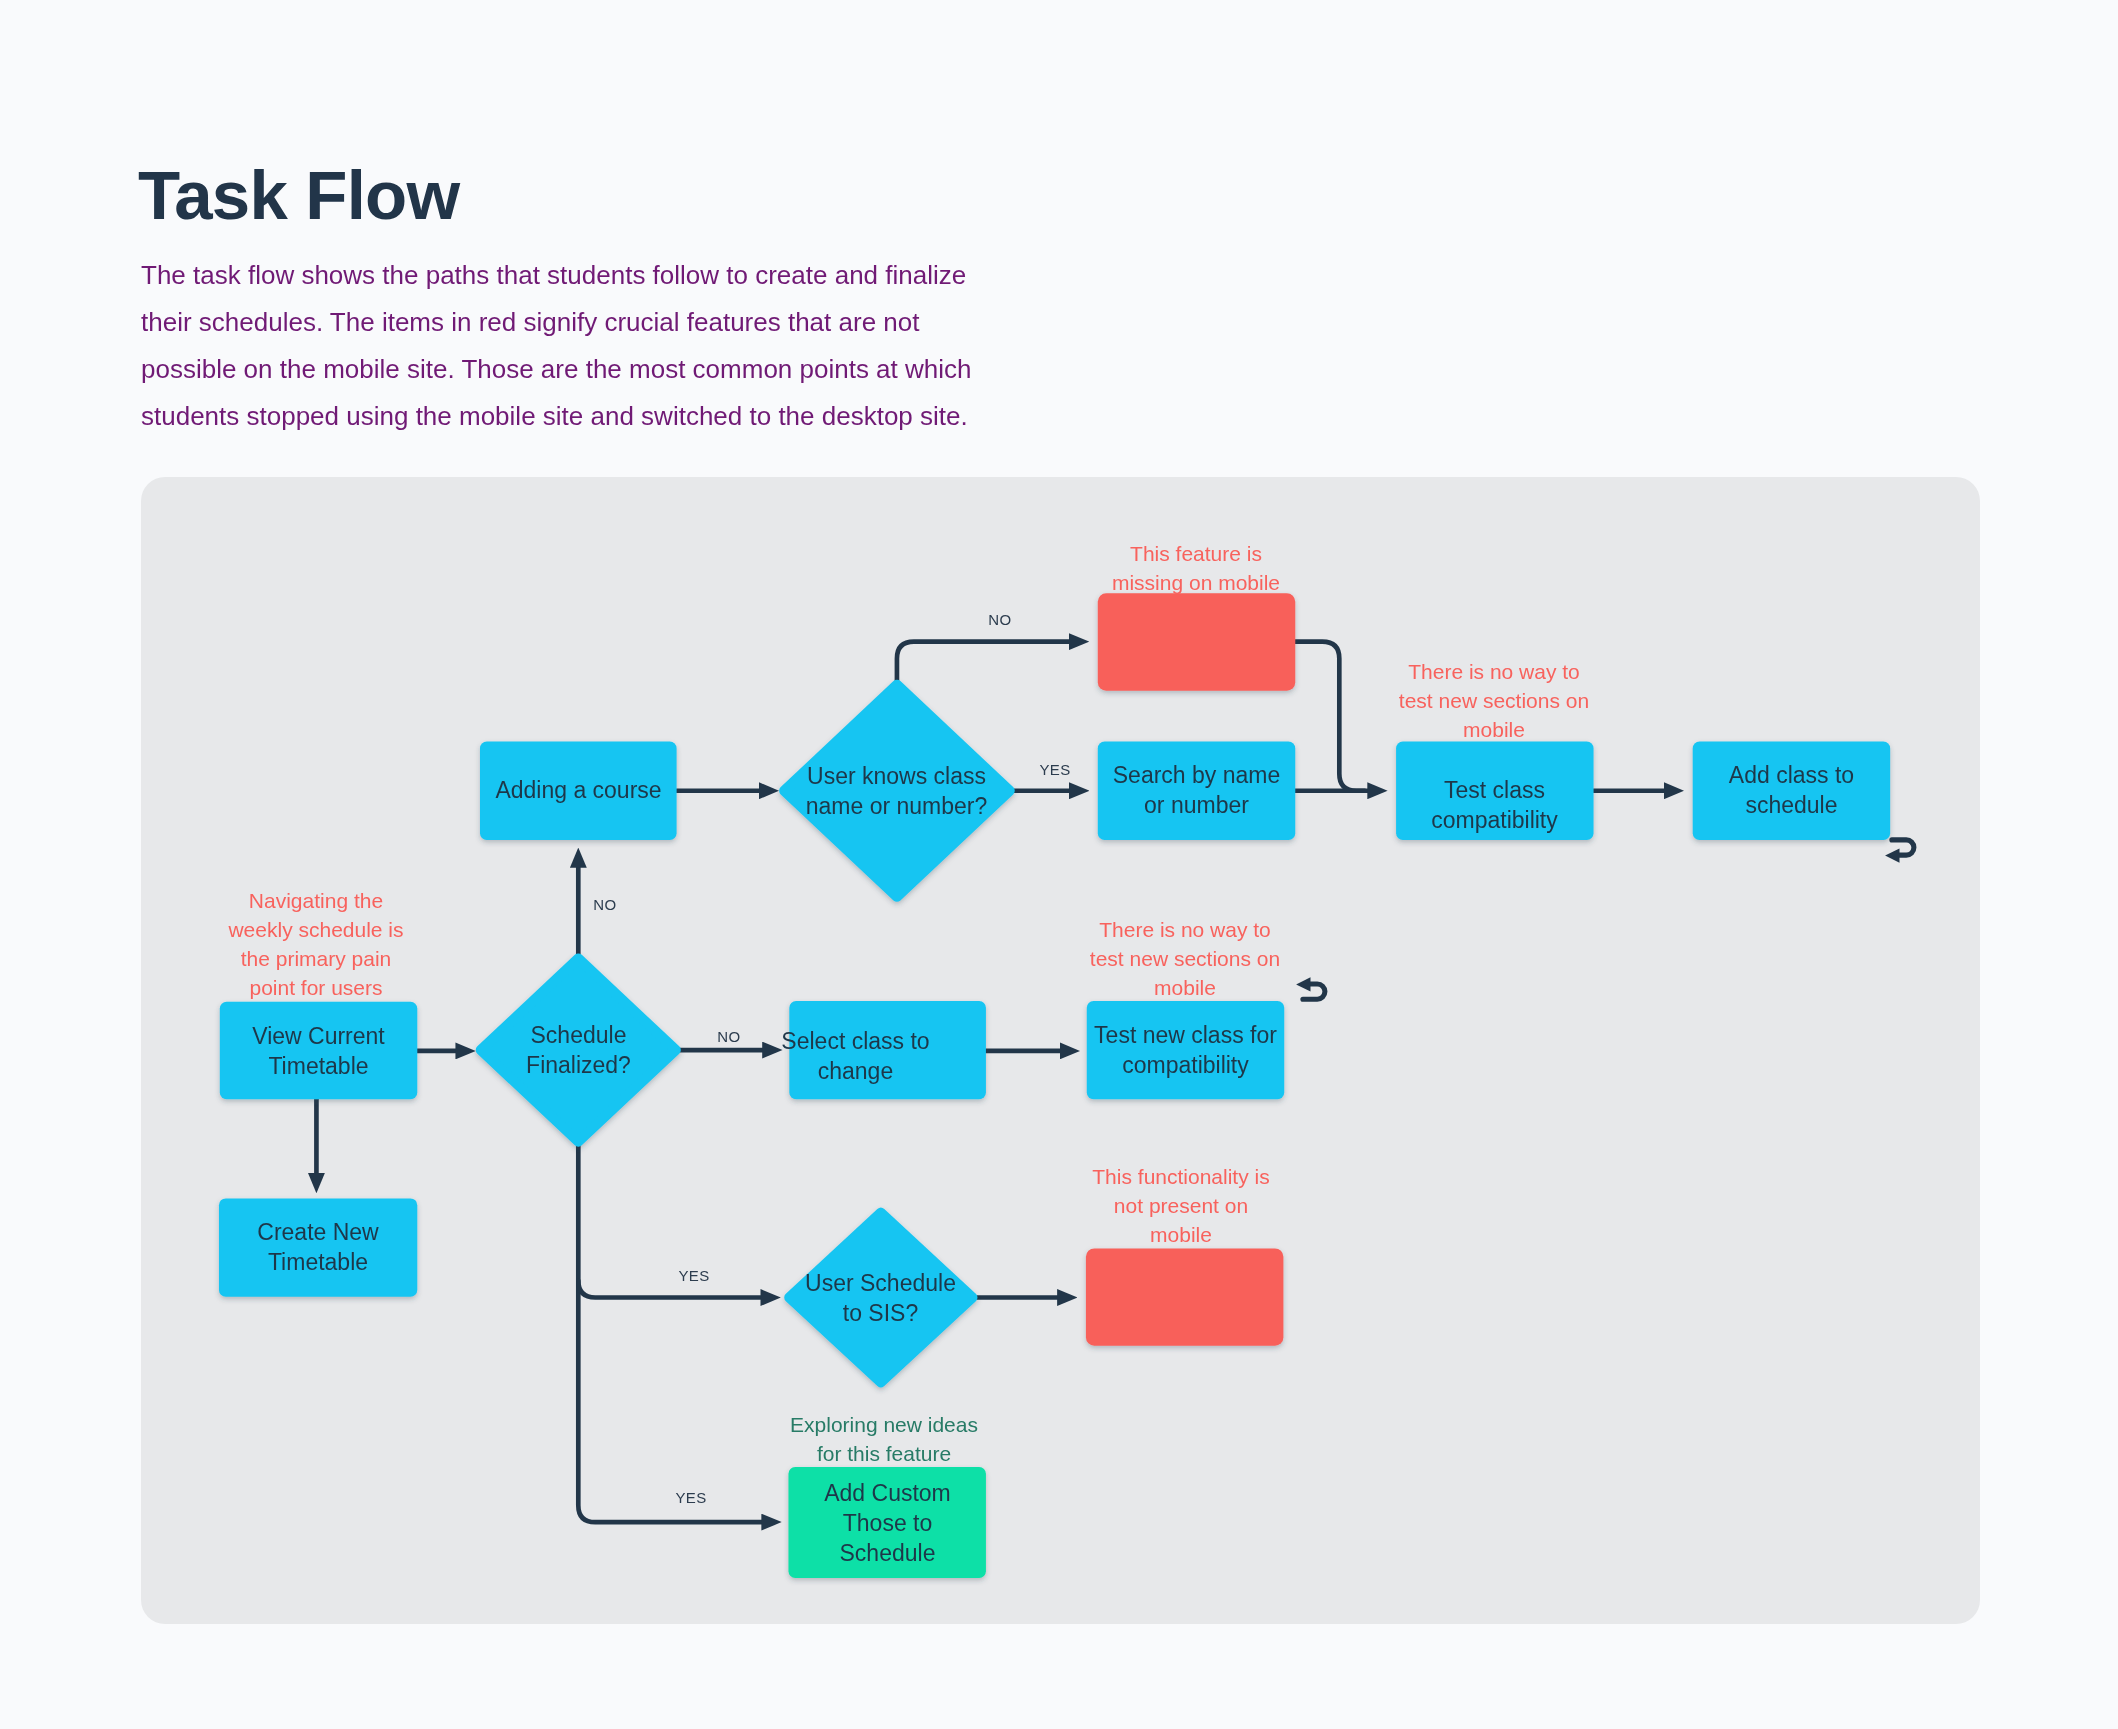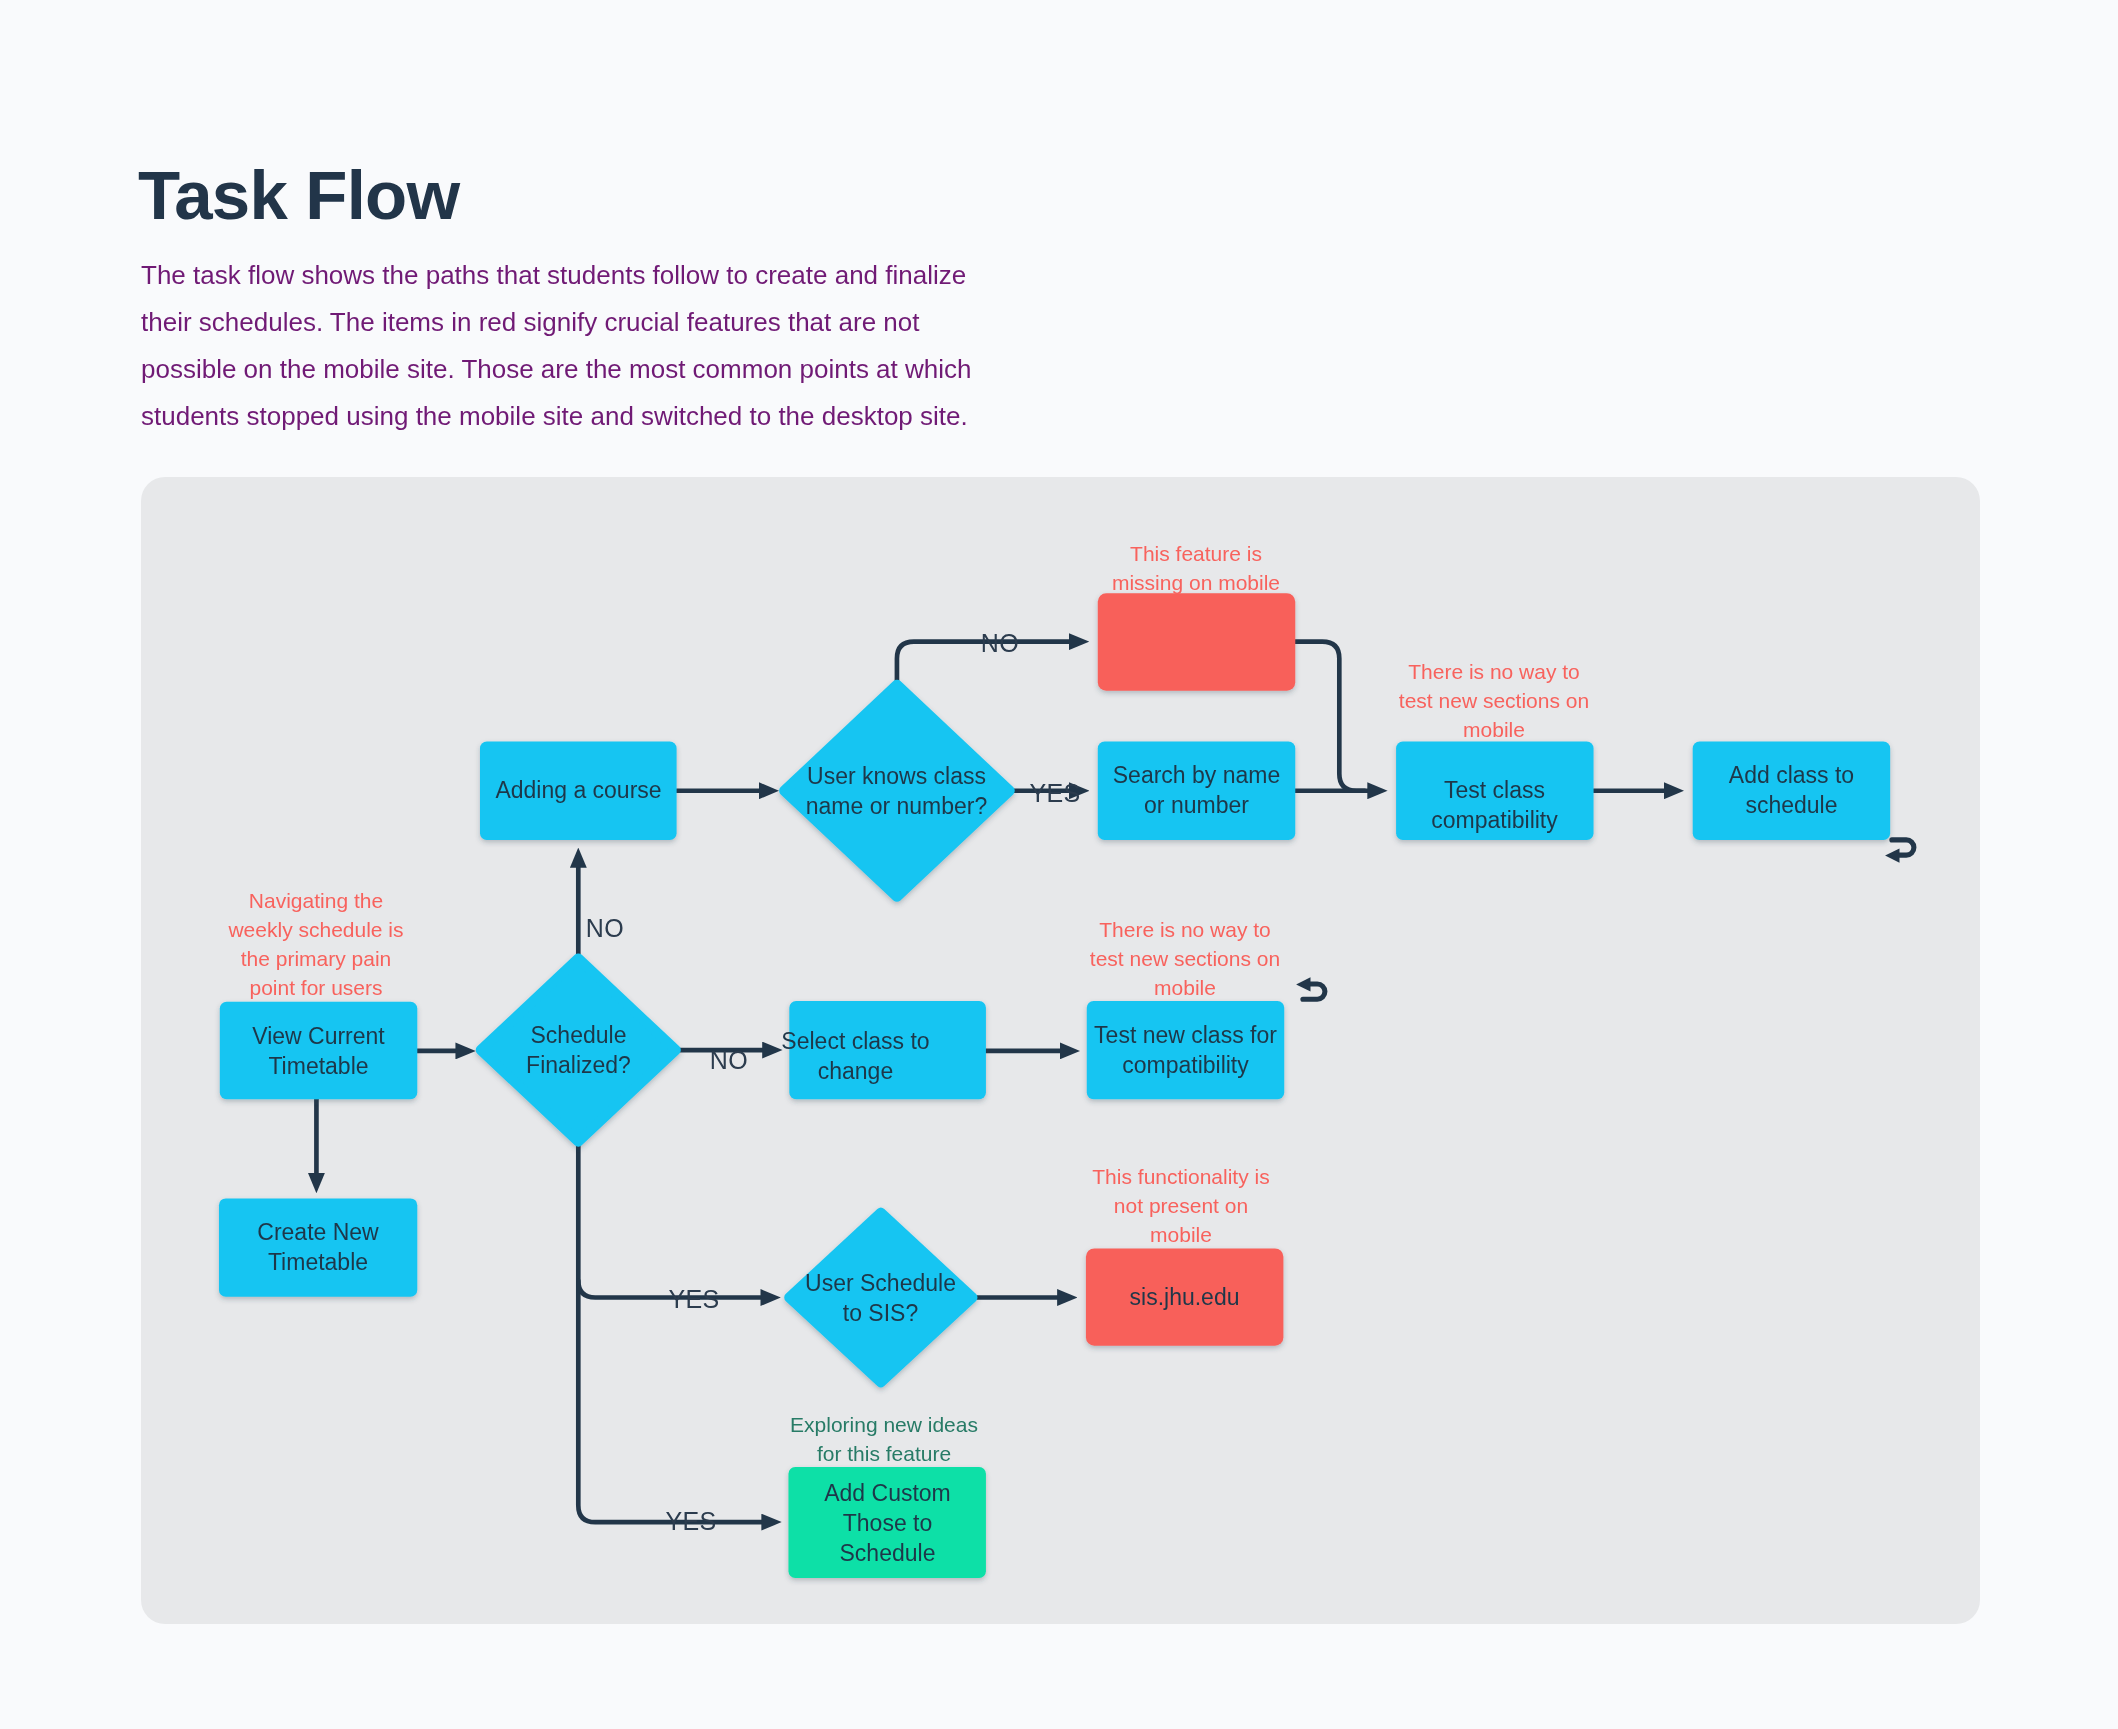--- a/index.html
+++ b/index.html
@@ -27,21 +27,21 @@
     white-space:pre-line;pointer-events:none;
   }
   .annotation{
     position:absolute;transform:translateX(-50%);
     text-align:center;font-size:21px;line-height:29px;white-space:pre-line;
   }
   .annotation.red{color:#f8625d;}
   .annotation.green{color:#277b66;}
   .edge-label{
     position:absolute;transform:translate(-50%,-50%);
-    font-size:25px;letter-spacing:0.4px;color:#2c3c4e;white-space:nowrap;margin-top:24px;
+    font-size:15px;letter-spacing:0.4px;color:#2c3c4e;white-space:nowrap;
   }
 </style>
 </head>
 <body>
 
 <h1 class="page-title">Task Flow</h1>
 <p class="page-desc">The task flow shows the paths that students follow to create and finalize
 their schedules. The items in red signify crucial features that are not
 possible on the mobile site. Those are the most common points at which
 students stopped using the mobile site and switched to the desktop site.</p>
@@ -116,21 +116,20 @@
   <div class="node-label" style="left:340px;top:481px;width:195px;height:183px">Schedule
 Finalized?</div>
   <div class="node-label" style="left:616px;top:524px;width:197px;height:110px">Select class to
 change</div>
   <div class="node-label" style="left:946px;top:524px;width:197px;height:98px">Test new class for
 compatibility</div>
   <div class="node-label" style="left:78px;top:721px;width:198px;height:98px">Create New
 Timetable</div>
   <div class="node-label" style="left:648px;top:736px;width:183px;height:170px">User Schedule
 to SIS?</div>
-  <div class="node-label" style="left:945px;top:771px;width:197px;height:97px">sis.jhu.edu</div>
   <div class="node-label" style="left:648px;top:990px;width:197px;height:111px">Add Custom
 Those to
 Schedule</div>
 
   <div class="annotation red" style="left:1055px;top:62px">This feature is
 missing on mobile</div>
   <div class="annotation red" style="left:1353px;top:180px">There is no way to
 test new sections on
 mobile</div>
   <div class="annotation red" style="left:175px;top:409px">Navigating the

